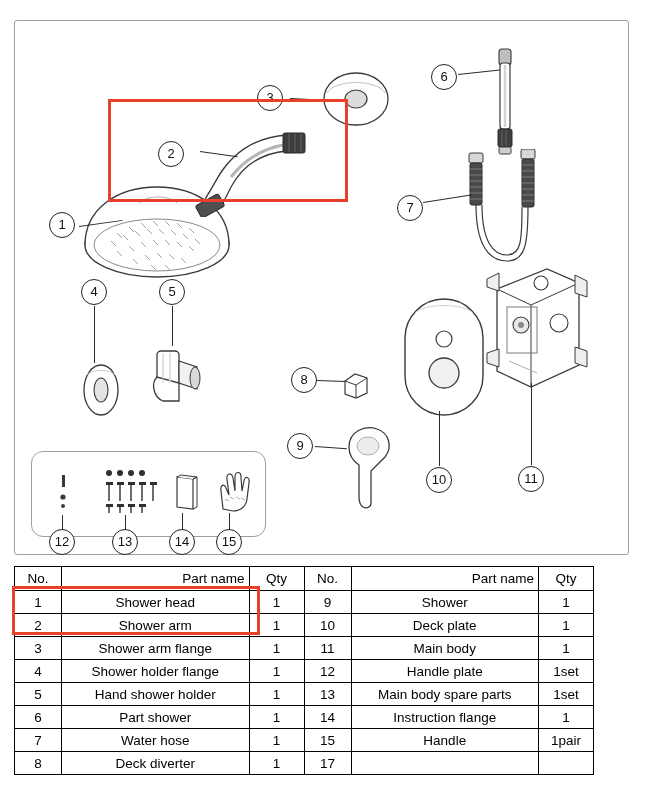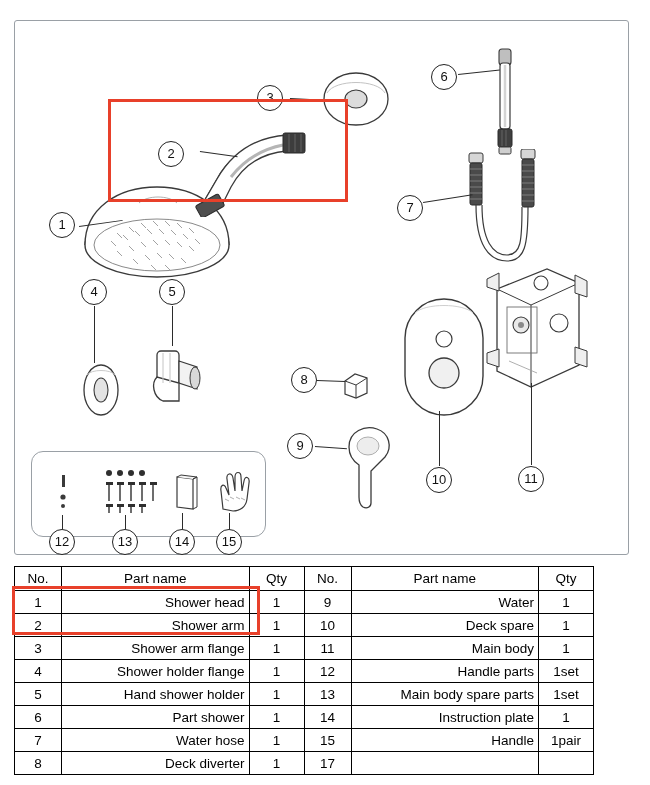--- a/index.html
+++ b/index.html
@@ -90,22 +90,22 @@
     font-size: 13.5px;
     height: 22px;
     padding: 0 4px;
     font-weight: normal;
     color: #000;
     overflow: hidden;
     white-space: nowrap;
   }
   .c-no  { width: 38px; text-align: center; }
   .c-qty { width: 46px; text-align: center; }
-  .c-name{ text-align: right; padding-left: 8px; }
-  .hdr-name { text-align: center; }
+  .c-name{ text-align: center; padding-left: 8px; }
+  .hdr-name { text-align: right; }
   .hdr { height: 24px; }
 
   
   #table-highlight {
     position: absolute;
     left: 12px;
     top: 586px;
     width: 248px;
     height: 49px;
     border: 3px solid #e8402a;
@@ -343,61 +343,61 @@
         <td class="c-no">No.</td>
         <td class="c-name hdr-name">Part name</td>
         <td class="c-qty">Qty</td>
       </tr>
 
       <tr>
         <td class="c-no">1</td>
         <td class="c-name">Shower head</td>
         <td class="c-qty">1</td>
         <td class="c-no">9</td>
-        <td class="c-name">Water</td>
+        <td class="c-name">Shower</td>
         <td class="c-qty">1</td>
       </tr>
       <tr>
         <td class="c-no">2</td>
         <td class="c-name">Shower arm</td>
         <td class="c-qty">1</td>
         <td class="c-no">10</td>
-        <td class="c-name">Deck spare</td>
+        <td class="c-name">Deck plate</td>
         <td class="c-qty">1</td>
       </tr>
       <tr>
         <td class="c-no">3</td>
         <td class="c-name">Shower arm flange</td>
         <td class="c-qty">1</td>
         <td class="c-no">11</td>
         <td class="c-name">Main body</td>
         <td class="c-qty">1</td>
       </tr>
       <tr>
         <td class="c-no">4</td>
         <td class="c-name">Shower holder flange</td>
         <td class="c-qty">1</td>
         <td class="c-no">12</td>
-        <td class="c-name">Handle parts</td>
+        <td class="c-name">Handle plate</td>
         <td class="c-qty">1set</td>
       </tr>
       <tr>
         <td class="c-no">5</td>
         <td class="c-name">Hand shower holder</td>
         <td class="c-qty">1</td>
         <td class="c-no">13</td>
         <td class="c-name">Main body spare parts</td>
         <td class="c-qty">1set</td>
       </tr>
       <tr>
         <td class="c-no">6</td>
         <td class="c-name">Part shower</td>
         <td class="c-qty">1</td>
         <td class="c-no">14</td>
-        <td class="c-name">Instruction plate</td>
+        <td class="c-name">Instruction flange</td>
         <td class="c-qty">1</td>
       </tr>
       <tr>
         <td class="c-no">7</td>
         <td class="c-name">Water hose</td>
         <td class="c-qty">1</td>
         <td class="c-no">15</td>
         <td class="c-name">Handle</td>
         <td class="c-qty">1pair</td>
       </tr>

